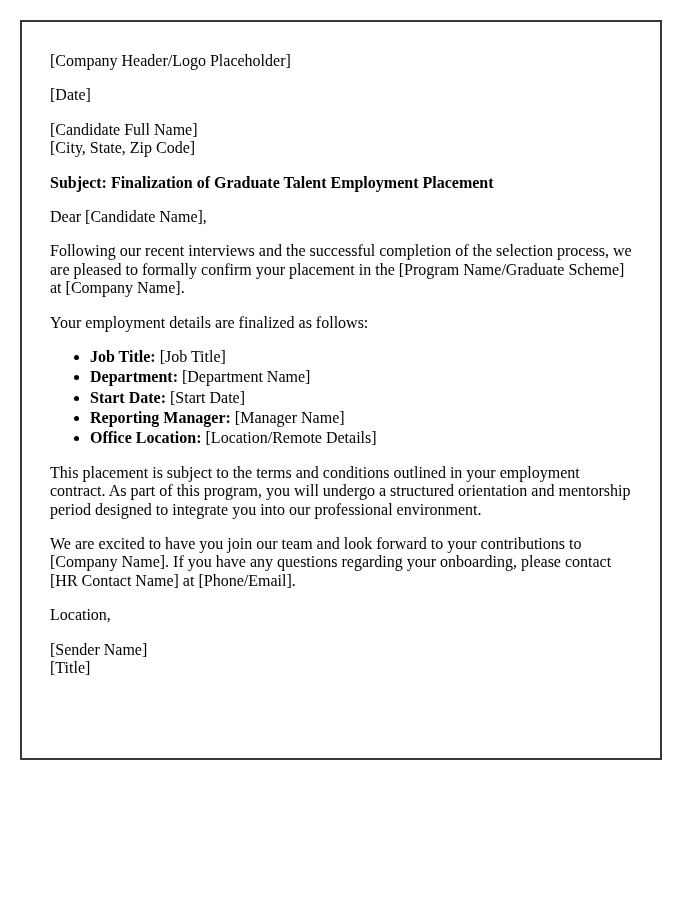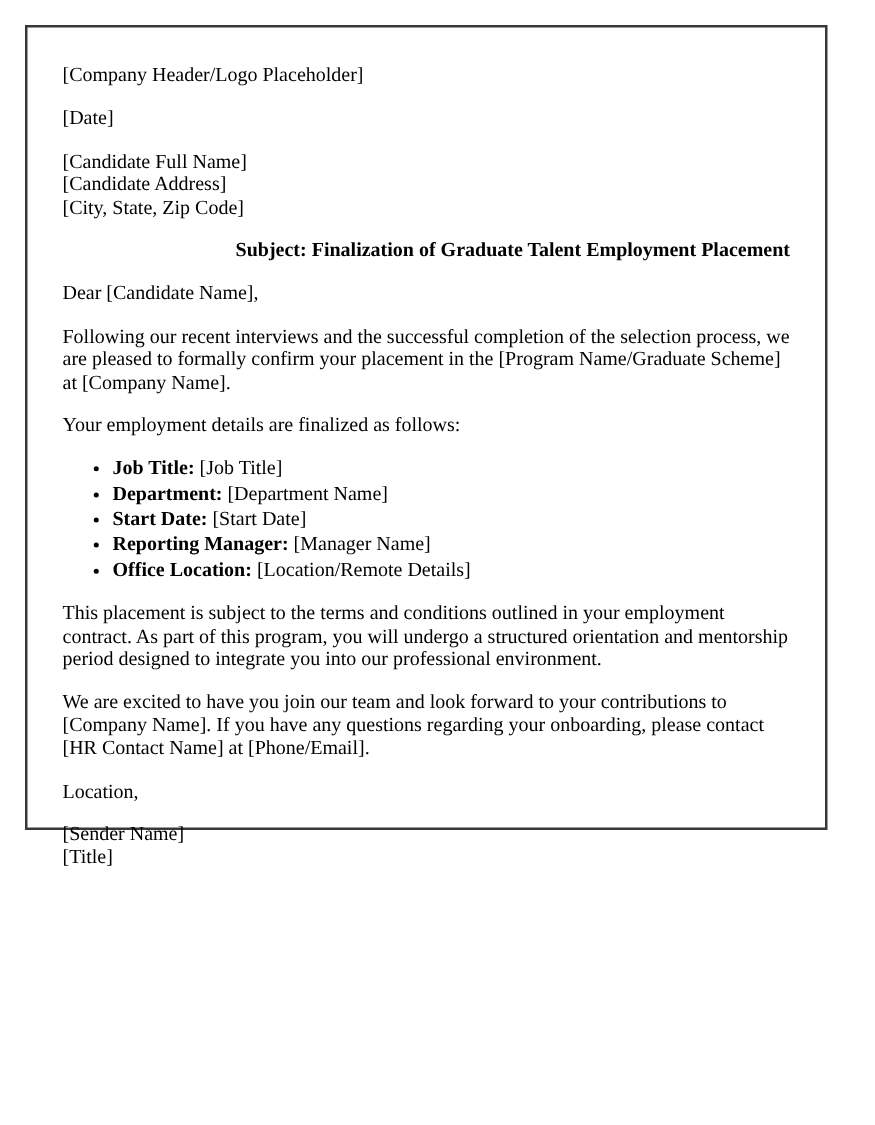--- a/index.html
+++ b/index.html
@@ -8,36 +8,35 @@
     background: #ffffff;
     width: 700px;
     height: 900px;
     overflow: hidden;
   }
   .letter {
     position: absolute;
     left: 20px;
     top: 20px;
     width: 642px;
-    height: 644px;
+    height: 740px;
     box-sizing: border-box;
     border: 2px solid #383838;
     padding: 14px 28px 24px 28px;
     background: #ffffff;
     font-family: "Liberation Serif", "DejaVu Serif", serif;
     font-size: 16px;
     line-height: 1.15;
     color: #000000;
   }
   .letter p {
     margin: 16px 0;
   }
   .subject {
     font-weight: bold;
-    text-align: right;
   }
   ul.details {
     margin: 16px 0;
     padding-left: 40px;
   }
   ul.details li {
     margin: 2px 0;
     list-style-type: disc;
   }
   .detail-label {
@@ -49,21 +48,20 @@
 
 <div class="letter">
 
   <p>[Company Header/Logo Placeholder]</p>
 
   <p>[Date]</p>
 
   <p class="line-block">
     </p>
     <div>[Candidate Full Name]</div>
-    <div>[Candidate Address]</div>
     <div>[City, State, Zip Code]</div>
   <p></p>
 
   <p class="subject">Subject: Finalization of Graduate Talent Employment Placement</p>
 
   <p>Dear [Candidate Name],</p>
 
   <p>Following our recent interviews and the successful completion of the selection process, we are pleased to formally confirm your placement in the [Program Name/Graduate Scheme] at [Company Name].</p>
 
   <p>Your employment details are finalized as follows:</p>

